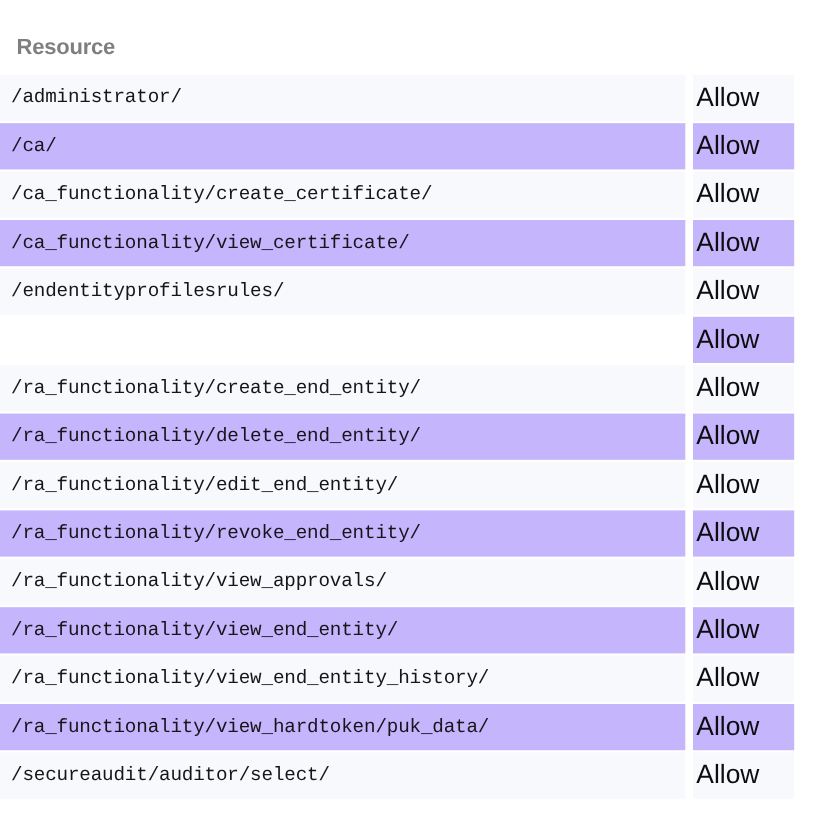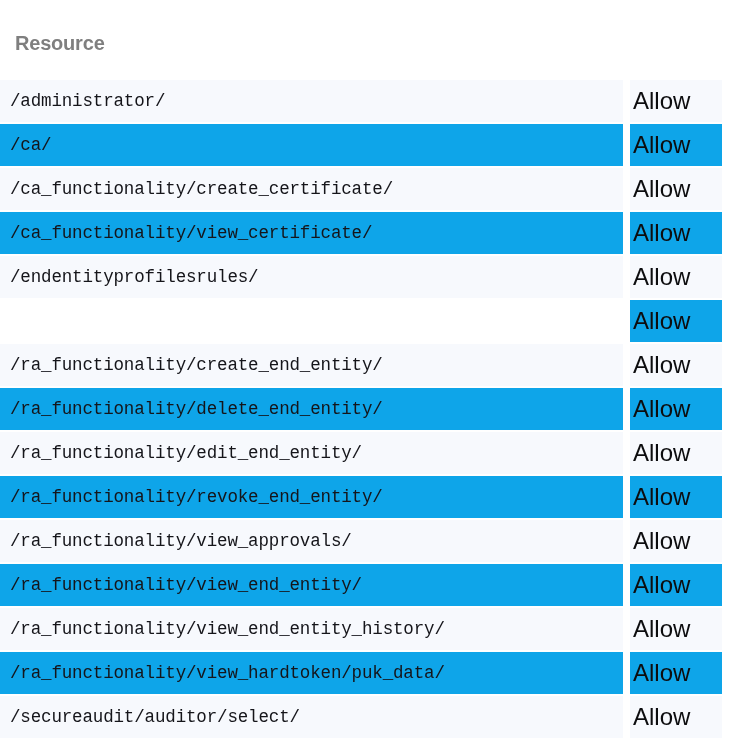--- a/index.html
+++ b/index.html
@@ -42,21 +42,21 @@
     letter-spacing: -0.2px;
     white-space: nowrap;
   }
   .header-resource { left: 15px; }
   .header-rule     { left: 634px; }
 
   
   .table-body {
     position: absolute;
     left: 0;
-    top: 80px;
+    top: 68px;
     width: 746px;
   }
 
   .table-row {
     position: relative;
     height: 44px;
     width: 746px;
   }
 
   .cell {
@@ -86,21 +86,21 @@
     padding-left: 3px;
     font-family: "Liberation Sans", sans-serif;
     font-size: 24px;
     line-height: 24px;
     color: #0d0d0f;
     white-space: nowrap;
   }
 
   
   .table-row.stripe-light .cell { background: #f7f9fd; }
-  .table-row.stripe-blue  .cell { background: #0ea5e9; }
+  .table-row.stripe-blue  .cell { background: #c4b5fd; }
 </style>
 </head>
 <body>
 
 <div id="access-rules-table">
 
   <div class="table-header">
     <div class="header-cell header-resource">Resource</div>
   </div>
 

